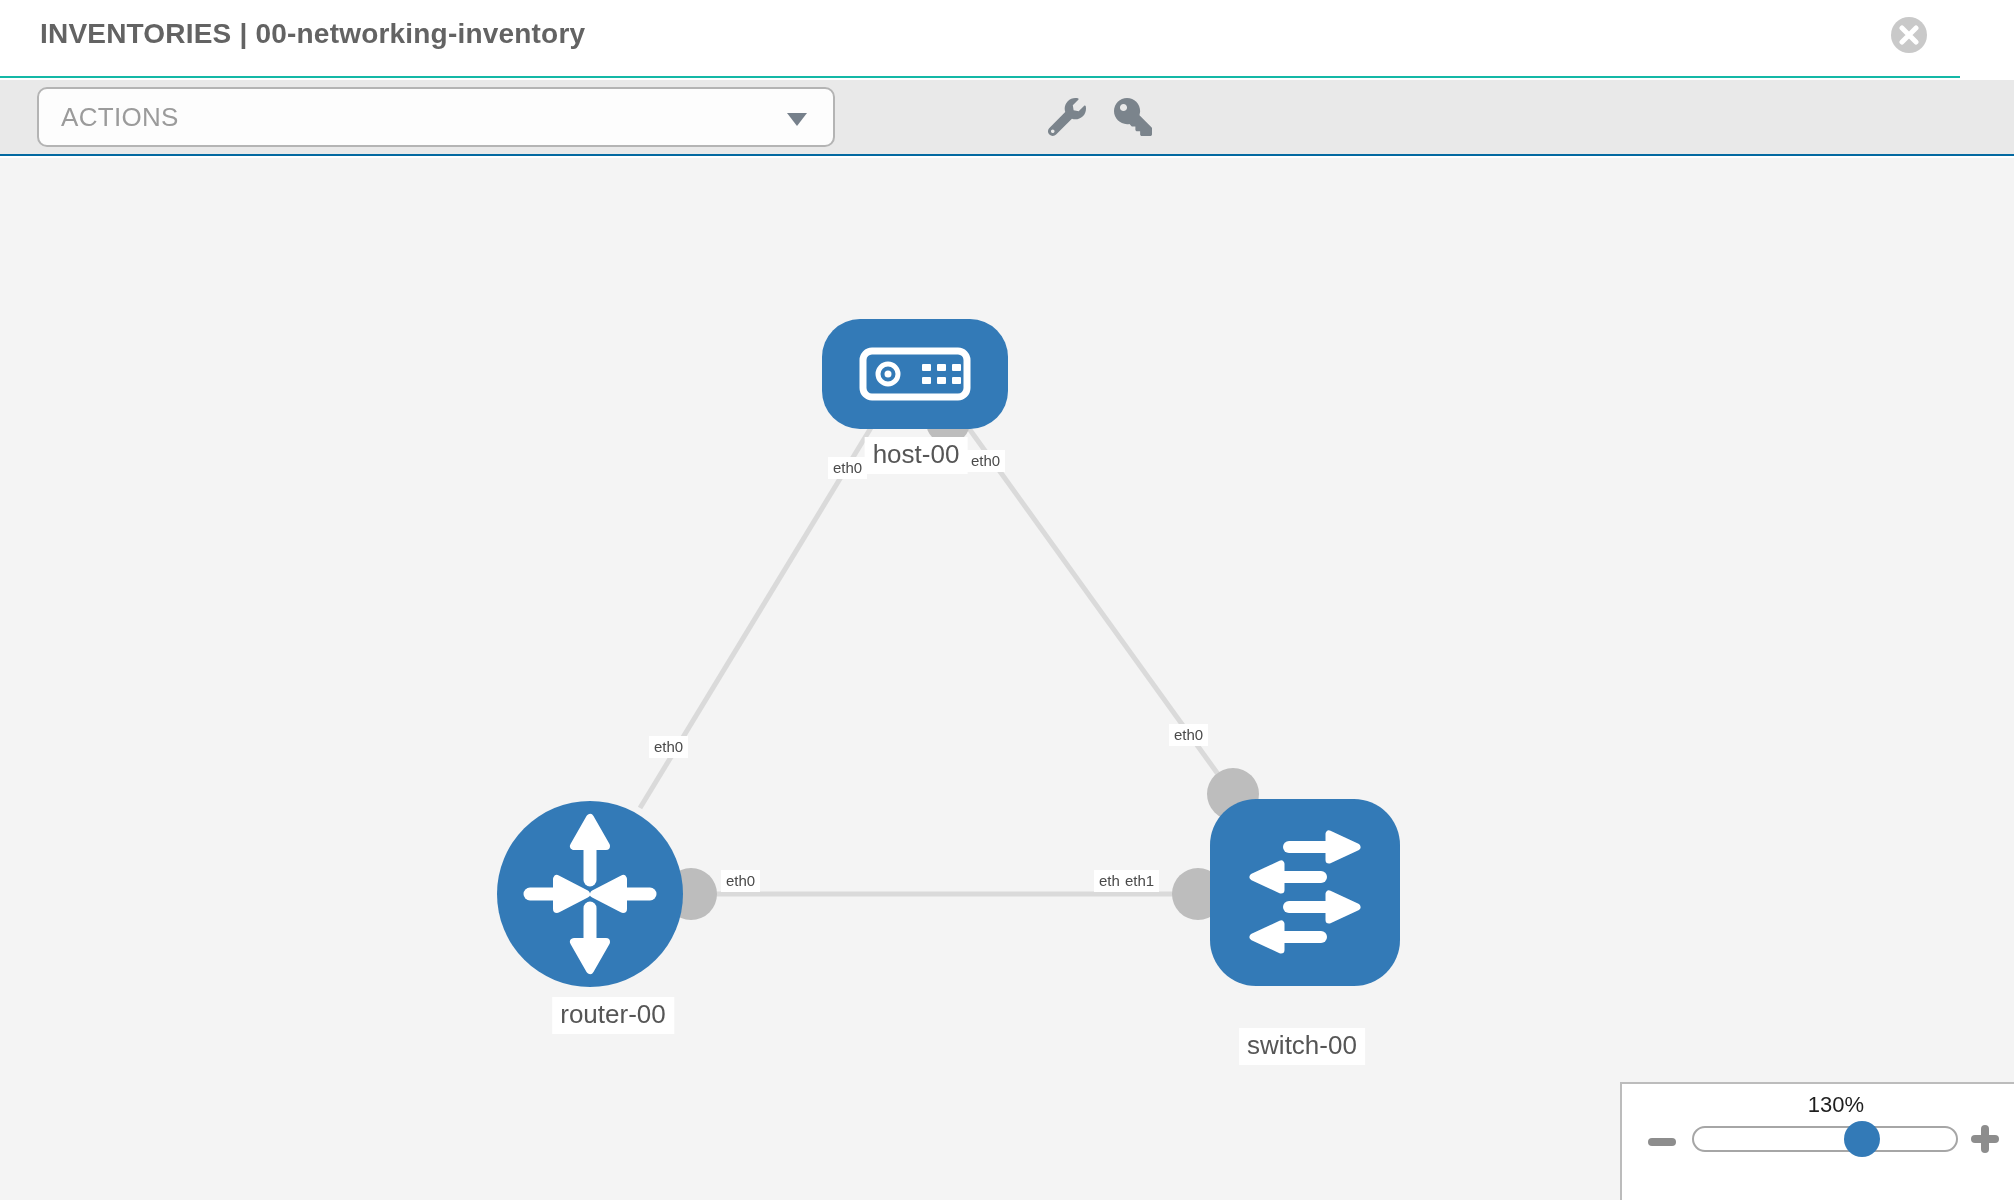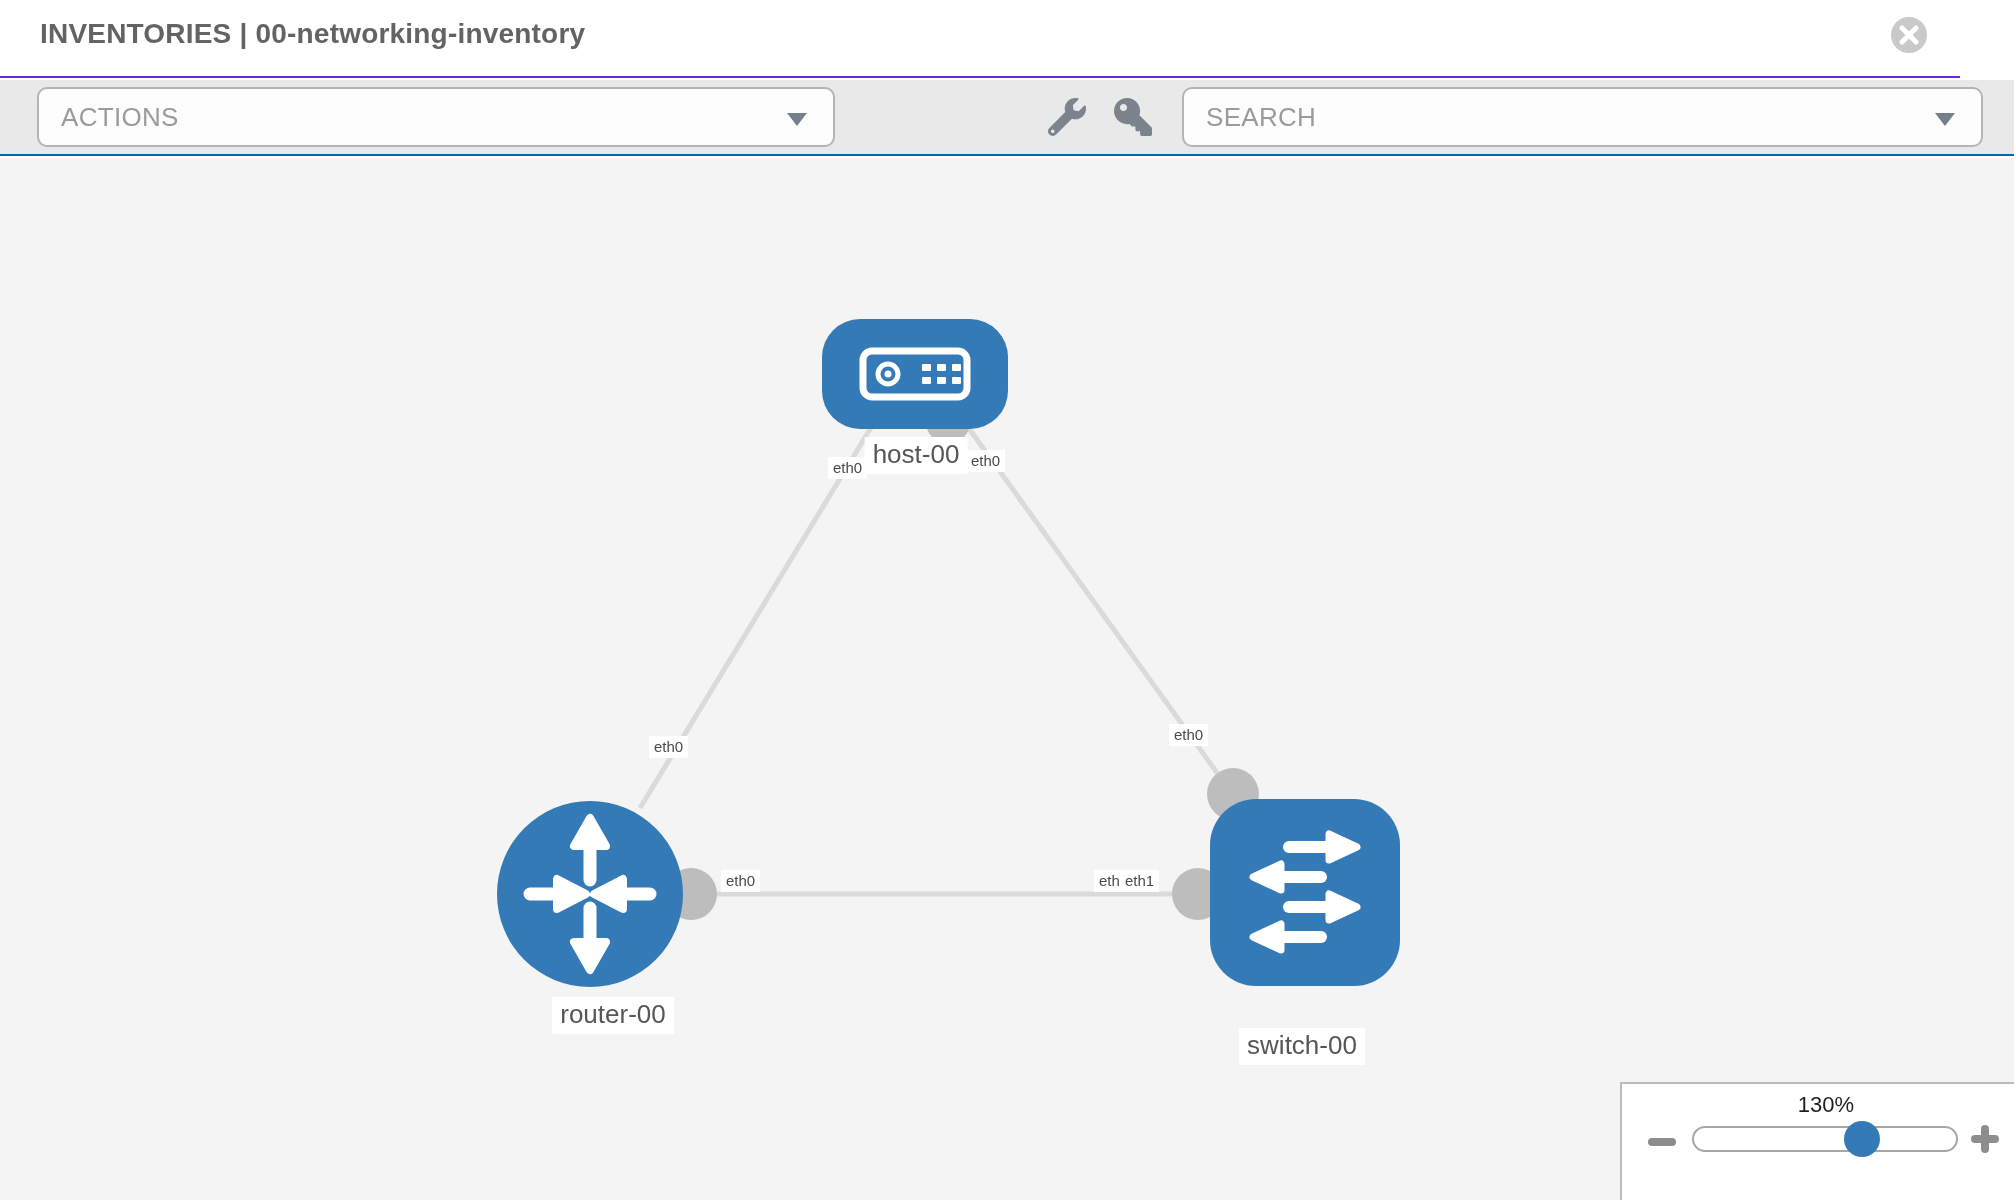--- a/index.html
+++ b/index.html
@@ -3,21 +3,21 @@
 <meta charset="utf-8">
 <style>
   * { margin:0; padding:0; box-sizing:border-box; }
   html,body { width:2014px; height:1200px; overflow:hidden;
     font-family:"Liberation Sans","DejaVu Sans",sans-serif; background:#f4f4f4; }
 
   .app { position:relative; width:2014px; height:1200px; background:#fff; }
 
   
   .hdr { position:absolute; left:0; top:0; width:1960px; height:78px;
-         background:#ffffff; border-bottom:2px solid #6d28d9; }
+         background:#ffffff; border-bottom:2px solid #14b8a6; }
   .hdr-title { position:absolute; left:40px; top:18px; font-size:28px; font-weight:bold;
          color:#636363; letter-spacing:.2px; white-space:nowrap; }
   .close-btn { position:absolute; right:33px; top:17px; width:36px; height:36px;
          border-radius:50%; background:#c9c9c9; cursor:pointer; }
   .close-btn svg { position:absolute; left:8px; top:8px; }
 
   
   .tbar { position:absolute; left:0; top:80px; width:2014px; height:76px;
           background:#e9e9e9; border-bottom:2px solid #0369a1; }
   .ddl { position:absolute; top:7px; height:60px; background:#fdfdfd;
@@ -38,21 +38,21 @@
             background:#f4f4f4; overflow:hidden; }
   .diagram { position:absolute; left:0; top:0; }
 
   .lbl { position:absolute; background:#ffffff; color:#4a4a4a; white-space:nowrap; }
   .node-lbl { font-size:26px; color:#565656; padding:2px 8px 4px 8px; transform:translateX(-50%); }
   .if-lbl   { font-size:15px; padding:2px 5px 3px 5px; }
 
   
   .zoom-panel { position:absolute; left:1620px; top:924px; width:400px; height:124px;
                 background:#ffffff; border:2px solid #bcbcbc; }
-  .zoom-val { position:absolute; left:204px; top:8px; transform:translateX(-50%);
+  .zoom-val { position:absolute; left:214px; top:8px; transform:translateX(-50%);
               font-size:22px; color:#1e1e1e; }
   .zoom-minus { position:absolute; left:26px; top:54px; width:28px; height:8px;
                 border-radius:4px; background:#8d8d8d; cursor:pointer; }
   .zoom-plus { position:absolute; left:348px; top:40px; width:30px; height:30px; cursor:pointer; }
   .zoom-plus .h { position:absolute; left:1px; top:11px; width:28px; height:8px;
                   border-radius:4px; background:#8d8d8d; }
   .zoom-plus .v { position:absolute; left:11px; top:1px; width:8px; height:28px;
                   border-radius:4px; background:#8d8d8d; }
   .zoom-track { position:absolute; left:70px; top:42px; width:266px; height:26px;
                 background:#fff; border:2px solid #a6a6a6; border-radius:13px; cursor:pointer; }
@@ -80,24 +80,20 @@
     </div>
 
     <svg class="tool-ic wrench" viewBox="0 0 512 512">
       <path fill="#7b848c" d="M507.73 109.1c-2.24-9.03-13.54-12.09-20.12-5.51l-74.36 74.36-67.88-11.31-11.31-67.88 74.36-74.36c6.62-6.62 3.43-17.9-5.66-20.16-47.38-11.74-99.55.91-136.58 37.93-39.64 39.64-50.55 97.1-34.05 147.2L18.74 402.76c-24.99 24.99-24.99 65.51 0 90.5 24.99 24.99 65.51 24.99 90.5 0l213.21-213.21c50.12 16.71 107.47 5.68 147.37-34.22 37.07-37.07 49.7-89.32 37.91-136.73zM64 472c-13.25 0-24-10.75-24-24 0-13.26 10.75-24 24-24s24 10.74 24 24c0 13.25-10.75 24-24 24z"></path>
     </svg>
 
     <svg class="tool-ic key" viewBox="0 0 512 512">
       <path fill="#7b848c" transform="scale(-1,1) translate(-512,0)" d="M512 176.001C512 273.203 433.202 352 336 352c-11.22 0-22.19-1.062-32.827-3.069l-24.012 27.014A23.999 23.999 0 0 1 261.223 384H224v40c0 13.255-10.745 24-24 24h-40v40c0 13.255-10.745 24-24 24H24c-13.255 0-24-10.745-24-24v-78.059c0-6.365 2.529-12.47 7.029-16.971l161.802-161.802C166.885 218.651 160 197.068 160 176 160 78.798 238.797.001 335.999 0 433.488-.001 512 78.511 512 176.001zM336 128c0 26.51 21.49 48 48 48s48-21.49 48-48-21.49-48-48-48-48 21.49-48 48z"></path>
     </svg>
 
-    <div class="ddl ddl-search">
-      <span class="ddl-label">SEARCH</span>
-      <span class="caret"></span>
-    </div>
   </div>
 
   <div class="canvas">
 
     <svg class="diagram" width="2014" height="1042" viewBox="0 0 2014 1042">
 
       <g stroke="#dadada" stroke-width="5">
         <line x1="872" y1="268" x2="640" y2="650"></line>
         <line x1="965" y1="265" x2="1233" y2="637"></line>
         <line x1="690" y1="736" x2="1210" y2="736"></line>

